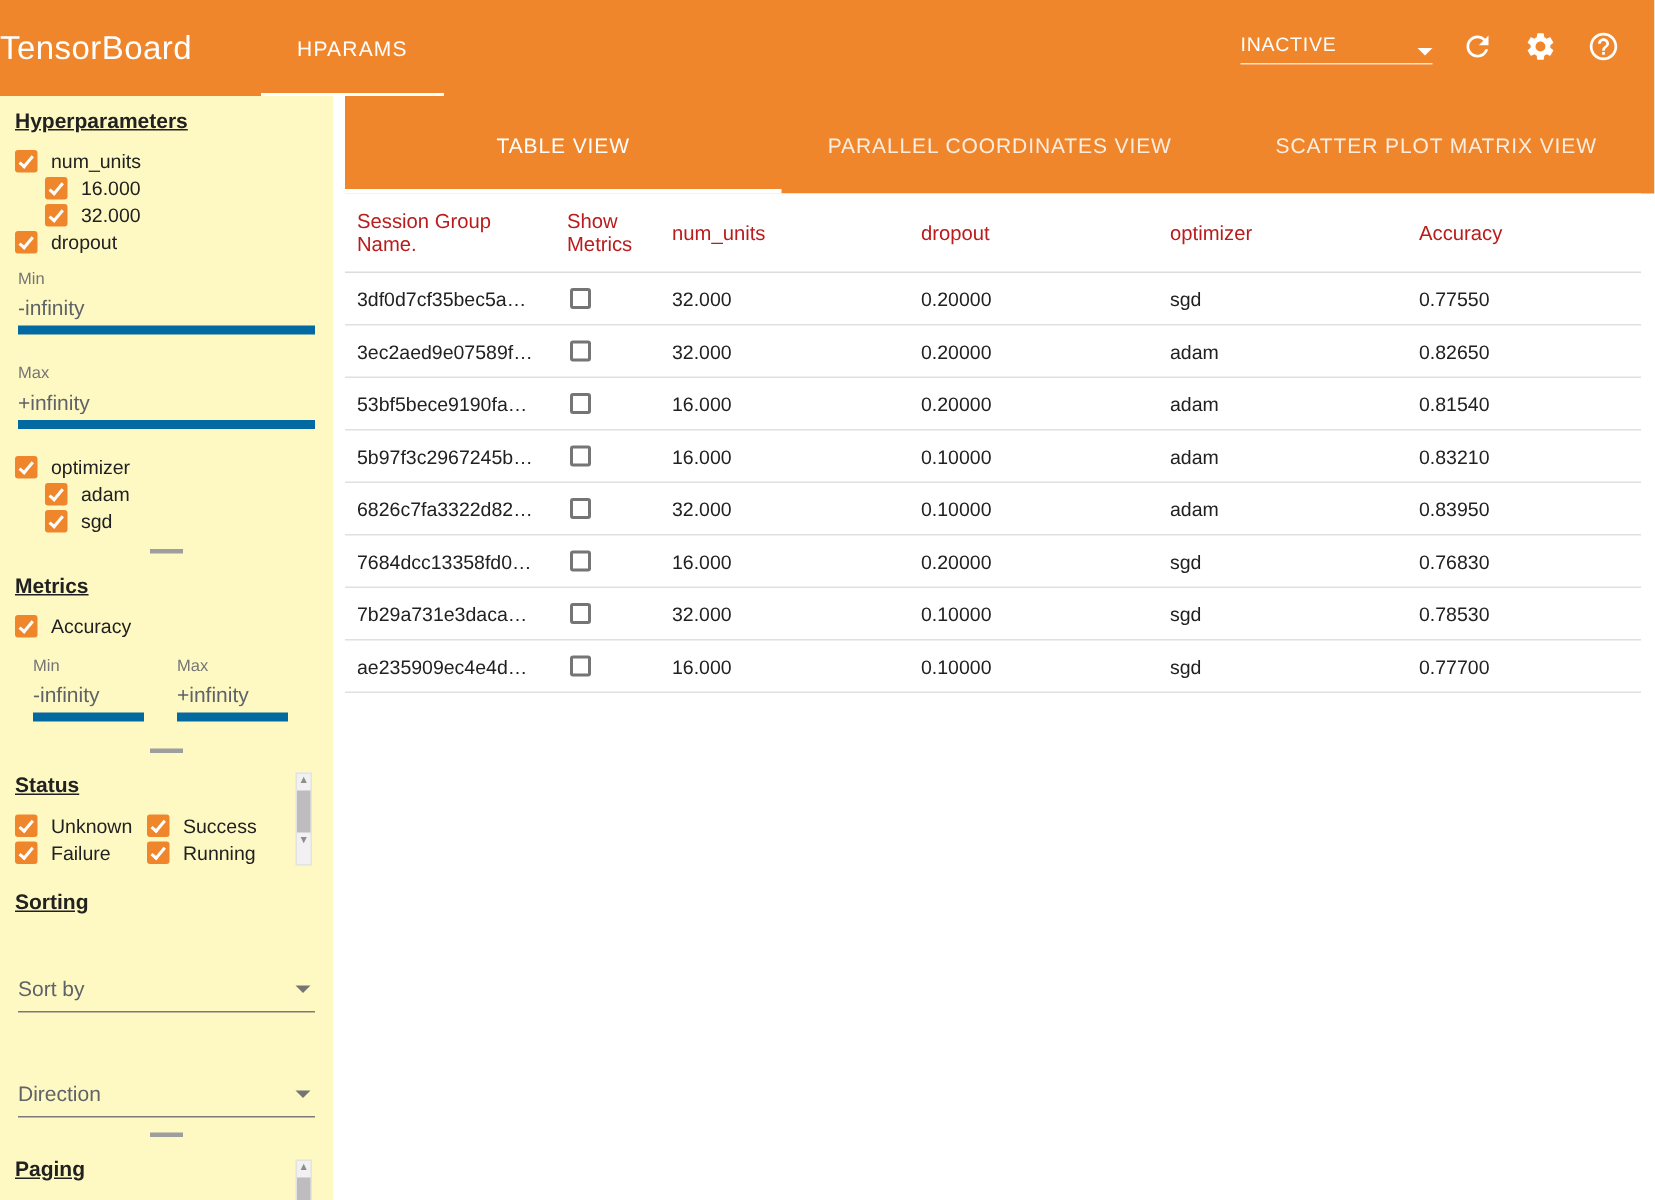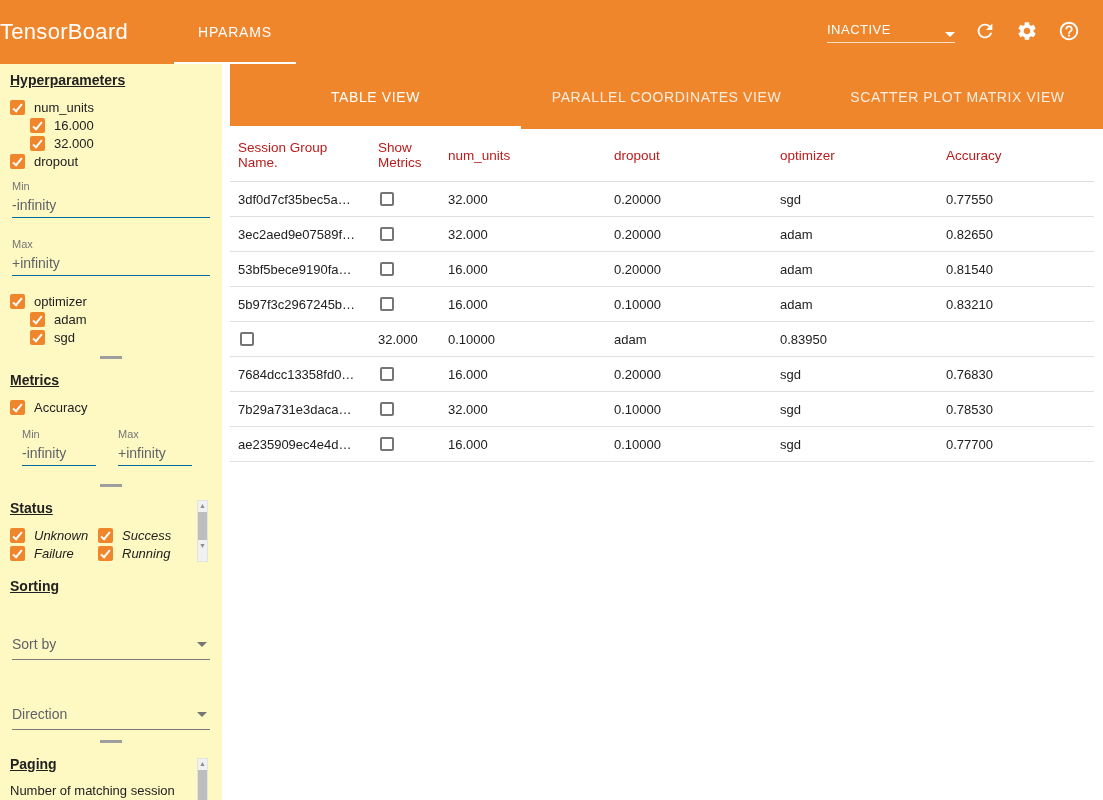--- a/index.html
+++ b/index.html
@@ -34,32 +34,32 @@
                color:#212121; margin:2px 0 10px; }
   .cb-row { display:flex; align-items:center; height:18px; }
   .cb-row.indent { margin-left:20px; }
   .cb { width:15px; height:15px; background:#f0862c; border-radius:2px; position:relative;
         flex:none; cursor:pointer; }
   .cb::after { content:""; position:absolute; left:5px; top:2px; width:3px; height:8px;
                border:solid #fff; border-width:0 2px 2px 0; transform:rotate(40deg); }
   .cb-label { font-size:13px; color:#212121; margin-left:9px; white-space:nowrap; }
   .field { margin:10px 12px 0 2px; }
   .f-label { font-size:11px; color:#757575; display:block; }
-  .field input { display:block; width:198px; border:none; border-bottom:1px solid #0369a1;
+  .field input { display:block; width:198px; border:none; border-bottom:6px solid #0369a1;
                  background:transparent; font-size:14px; color:#5f6368; padding:5px 0 4px;
                  font-family:inherit; outline:none; }
   .field.max-f { margin-top:20px; }
   .opt-row { margin-top:16px; }
   .splitter { height:22px; display:flex; align-items:center; justify-content:center;
               cursor:row-resize; }
   .splitter .handle { width:22px; height:3px; background:#9e9e9e; }
   .minmax-row { display:flex; gap:22px; margin:12px 0 8px 12px; }
   .minmax-row .field { margin:0; }
   .minmax-row input { width:74px; }
-  .status-grid { display:grid; grid-template-columns:88px auto; margin-top:6px; width:217px;font-style:italic; }
+  .status-grid { display:grid; grid-template-columns:88px auto; margin-top:6px; width:217px; }
   .vscroll { position:absolute; width:11px; background:#f1f1f1; border:1px solid #e3e3e3;
              display:flex; flex-direction:column; align-items:center; cursor:pointer; }
   .vscroll .sarrow { font-size:7px; color:#8d8d8d; line-height:10px; flex:none; }
   .vscroll .thumb { width:9px; background:#bdbdbd; flex:none; }
   .vs-status { right:14px; top:4px; height:62px; }
   .vs-status .thumb { height:28px; margin:1px 0; }
   .vs-paging { right:14px; top:6px; height:46px; }
   .vs-paging .thumb { height:32px; margin-top:1px; }
   .sorting-title { margin-top:16px; }
   .mat-select { width:198px; margin-left:2px; display:flex; align-items:center;
@@ -298,20 +298,21 @@
     <div class="td col-check">
       <span class="cb-empty"></span>
     </div>
     <div class="td">16.000</div>
     <div class="td">0.10000</div>
     <div class="td">adam</div>
     <div class="td">0.83210</div>
   </div>
 
   <div class="tr">
+    <div class="td">6826c7fa3322d82…</div>
     <div class="td col-check">
       <span class="cb-empty"></span>
     </div>
     <div class="td">32.000</div>
     <div class="td">0.10000</div>
     <div class="td">adam</div>
     <div class="td">0.83950</div>
   </div>
 
   <div class="tr">

